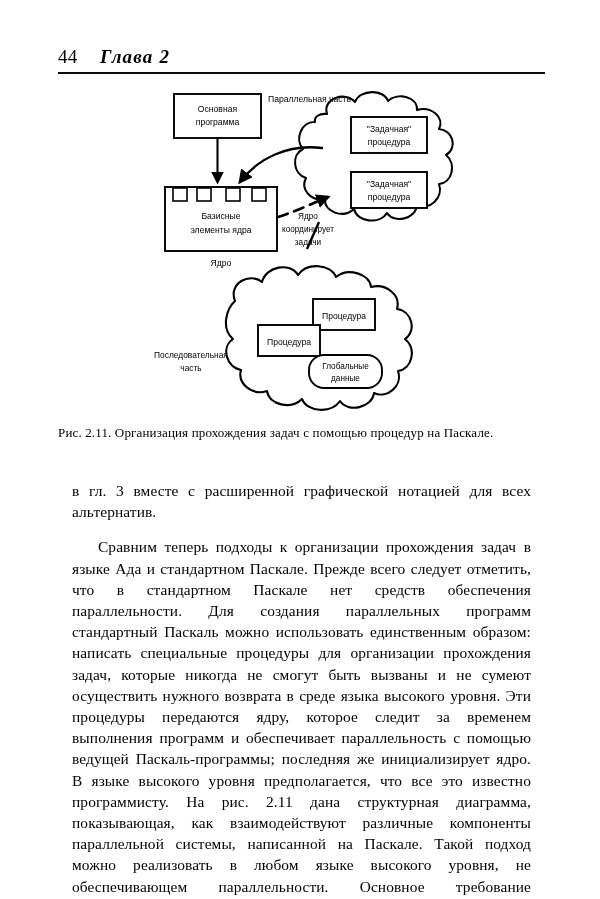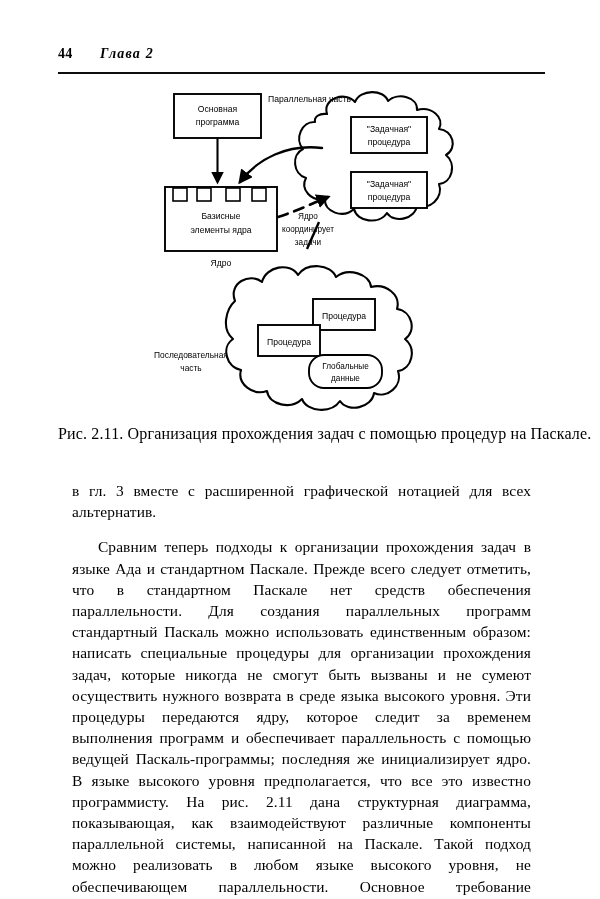--- a/index.html
+++ b/index.html
@@ -27,32 +27,32 @@
     left: 58px;
     top: 46px;
     width: 484px;
     height: 22px;
   }
   .runhead-page {
     position: absolute;
     left: 0;
     top: 0;
     font-family: "Liberation Serif", "DejaVu Serif", serif;
-    font-weight: bold;
-    font-size: 14px;
+    font-weight: normal;
+    font-size: 19px;
     letter-spacing: 0.2px;
   }
   .runhead-title {
     position: absolute;
     left: 42px;
     top: 0;
     font-family: "Liberation Serif", "DejaVu Serif", serif;
     font-weight: bold;
     font-style: italic;
-    font-size: 14px;
+    font-size: 19px;
     letter-spacing: 1.2px;
   }
   .runhead-rule {
     position: absolute;
     left: 58px;
     top: 72px;
     width: 487px;
     height: 2px;
     background: #0d0d0d;
   }
@@ -68,21 +68,21 @@
   .figure svg {
     display: block;
   }
 
   .caption {
     position: absolute;
     left: 58px;
     top: 425px;
     width: 500px;
     font-family: "Liberation Serif", "DejaVu Serif", serif;
-    font-size: 16px;
+    font-size: 13px;
     letter-spacing: 0.15px;
     white-space: nowrap;
   }
 
   
   .body {
     position: absolute;
     left: 58px;
     top: 466px;
     width: 487px;

